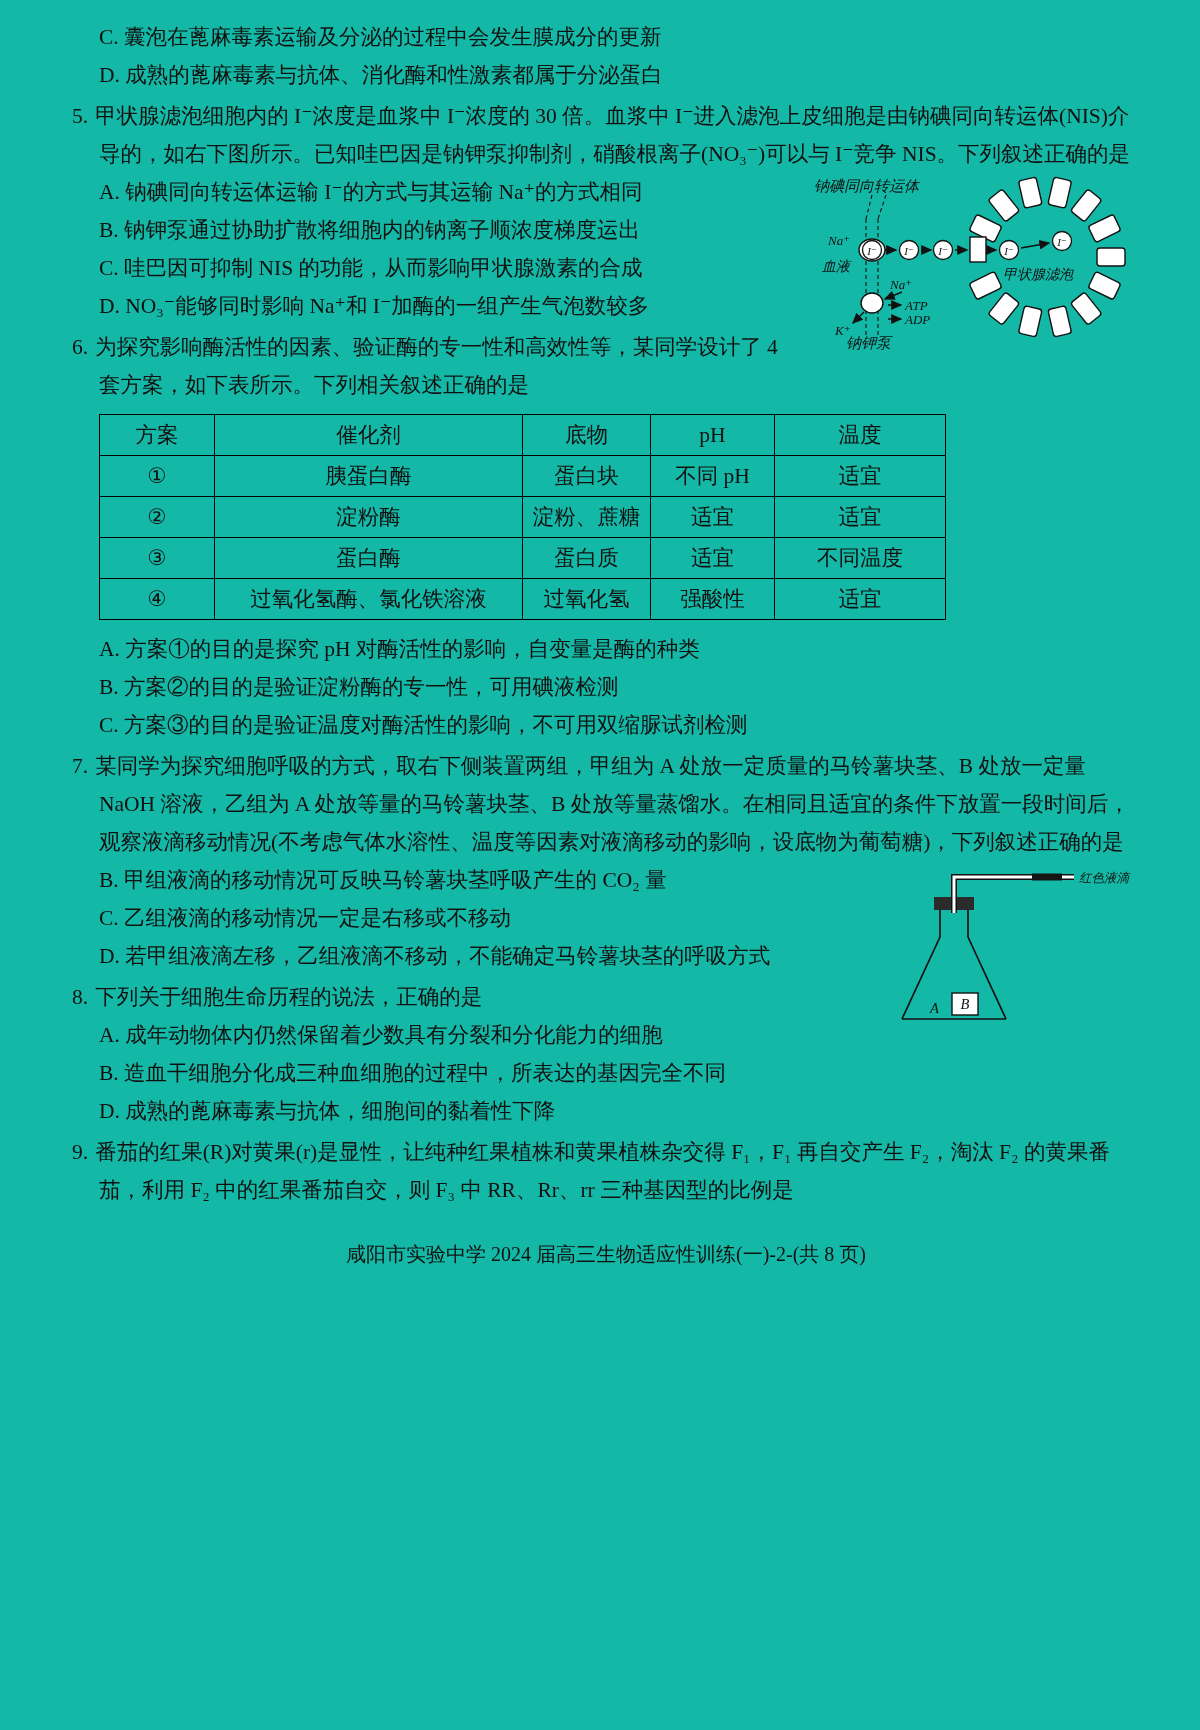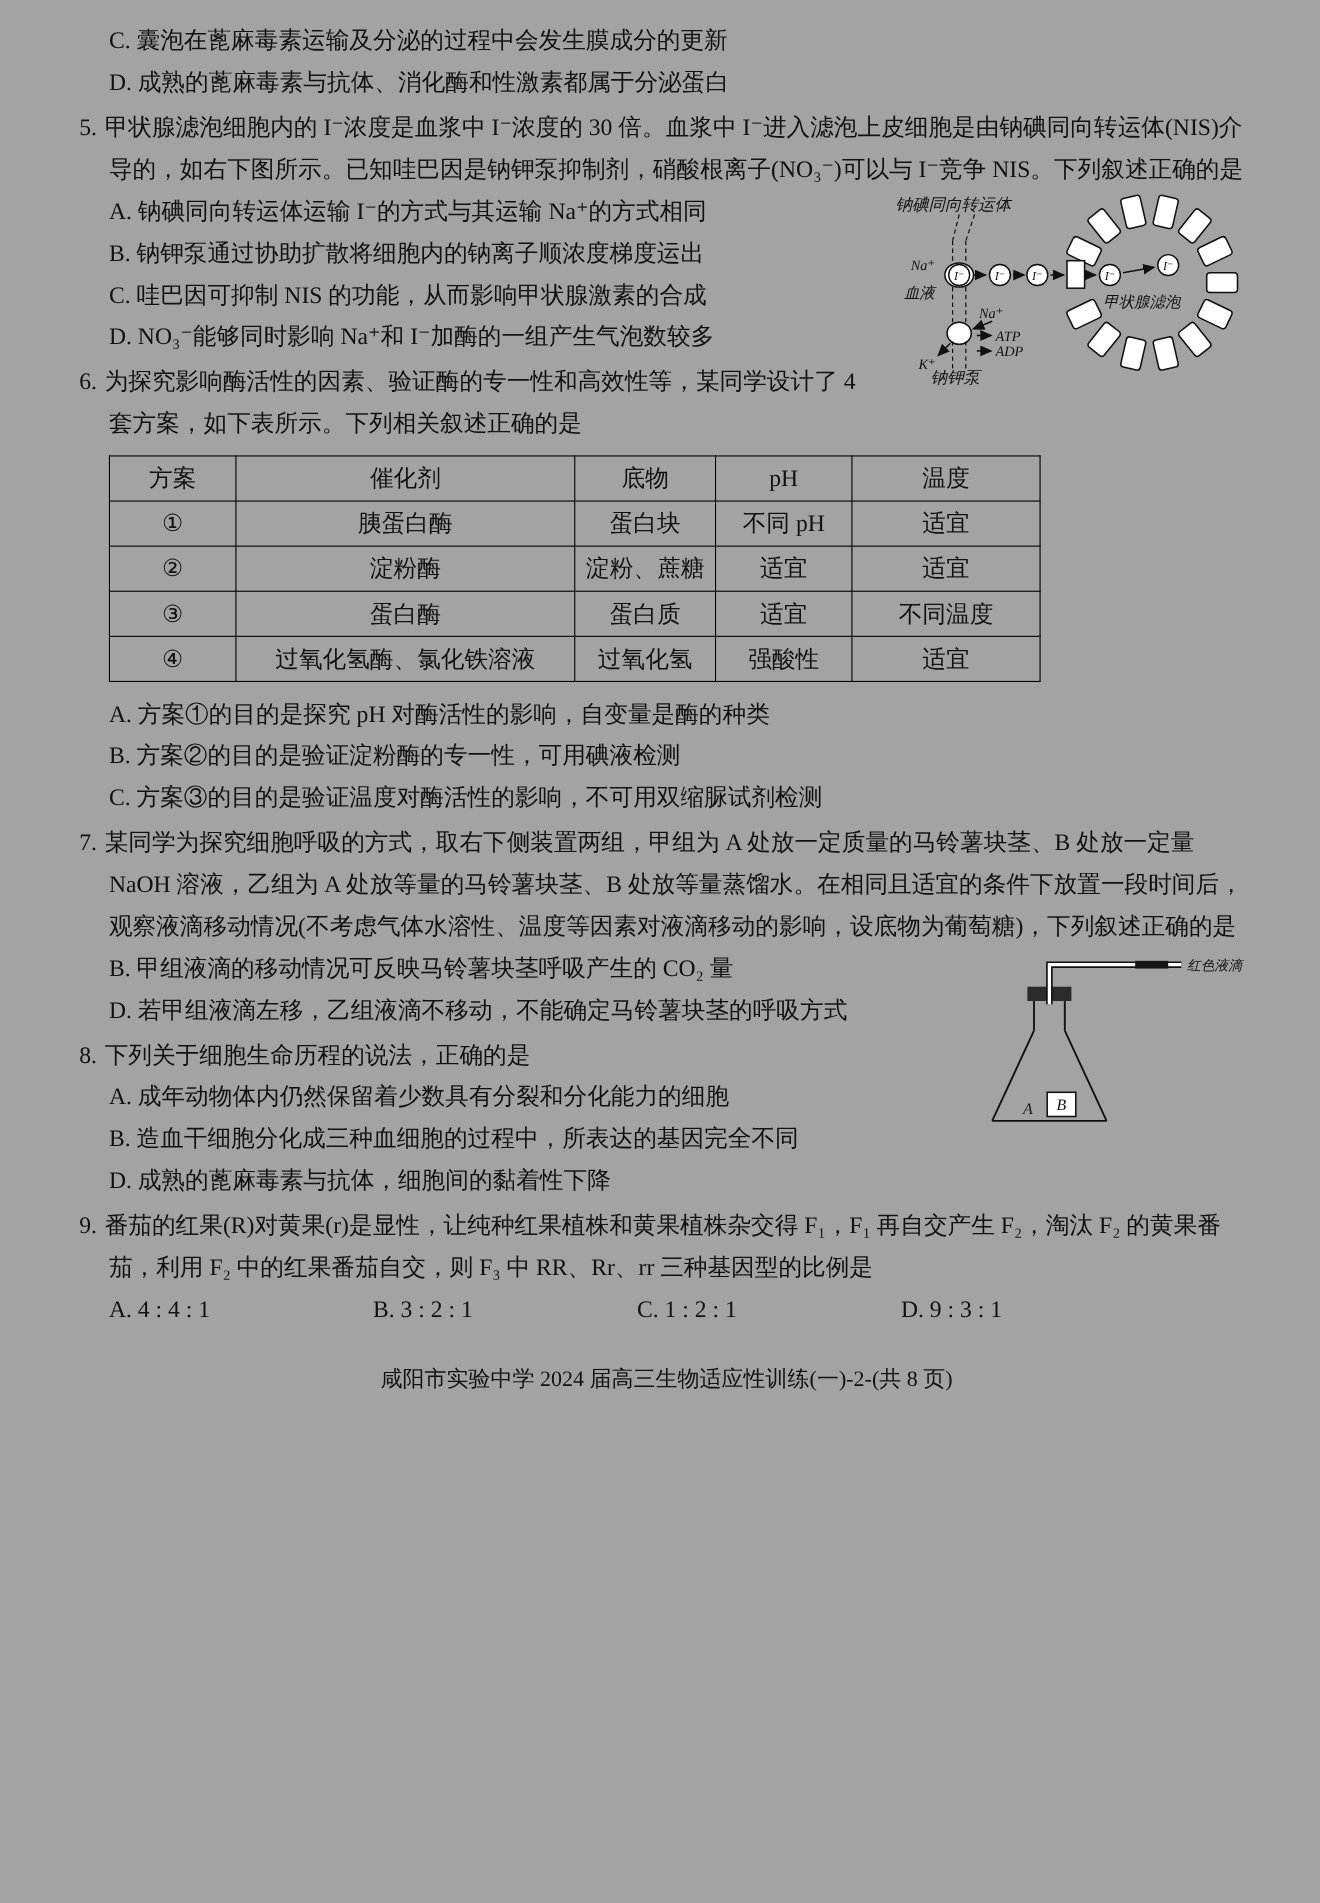--- a/index.html
+++ b/index.html
@@ -4,21 +4,21 @@
 <style>
   * { margin:0; padding:0; box-sizing:border-box; }
   html,body { background:#ffffff; }
   body {
     font-family:"Liberation Serif","DejaVu Serif",serif;
     color:#111;
   }
   .page {
     width:1200px; height:1730px;
     padding:18px 60px 0 72px;
-    background:#a3a3a3;
+    background:#14b8a6;
     position:relative;
     overflow:hidden;
   }
   .content { font-size:21.5px; line-height:38px; }
   .question { margin-top:3px; }
   .stem { padding-left:27px; text-indent:-27px; }
   .qnum { margin-right:7px; }
   .option { margin-left:27px; }
   .diagram-float { float:right; margin:2px 0 4px 28px;font-style:italic; }
   table.scheme { border-collapse:collapse; margin:10px 2px 10px 27px; table-layout:fixed; }
@@ -207,35 +207,30 @@
             <line class="flask-line" x1="86" y1="74" x2="124" y2="156"></line>
             <line class="flask-line" x1="20" y1="156" x2="124" y2="156"></line>
           </g>
           <text x="48" y="150" font-size="14.5">A</text>
           <rect x="70" y="130" width="26" height="22" fill="#fff" stroke="#111" stroke-width="1.4"></rect>
           <text x="83" y="146" font-size="14.5" text-anchor="middle">B</text>
         </svg>
       </div>
 
       <div class="option">B. 甲组液滴的移动情况可反映马铃薯块茎呼吸产生的 CO₂ 量</div>
+      <div class="option">C. 乙组液滴的移动情况一定是右移或不移动</div>
       <div class="option">D. 若甲组液滴左移，乙组液滴不移动，不能确定马铃薯块茎的呼吸方式</div>
     </div>
 
     <div class="question">
       <p class="stem"><span class="qnum">8.</span><span>下列关于细胞生命历程的说法，正确的是</span></p>
       <div class="option">A. 成年动物体内仍然保留着少数具有分裂和分化能力的细胞</div>
       <div class="option">B. 造血干细胞分化成三种血细胞的过程中，所表达的基因完全不同</div>
       <div class="option">D. 成熟的蓖麻毒素与抗体，细胞间的黏着性下降</div>
     </div>
 
     <div class="question">
       <p class="stem"><span class="qnum">9.</span><span>番茄的红果(R)对黄果(r)是显性，让纯种红果植株和黄果植株杂交得 F₁，F₁ 再自交产生 F₂，淘汰 F₂ 的黄果番茄，利用 F₂ 中的红果番茄自交，则 F₃ 中 RR、Rr、rr 三种基因型的比例是</span></p>
-      <div class="options-row">
-        <div class="opt">A. 4 : 4 : 1</div>
-        <div class="opt">B. 3 : 2 : 1</div>
-        <div class="opt">C. 1 : 2 : 1</div>
-        <div class="opt">D. 9 : 3 : 1</div>
-      </div>
     </div>
 
     <div class="footer">咸阳市实验中学 2024 届高三生物适应性训练(一)-2-(共 8 页)</div>
   </div>
 </div>
 
 </body></html>

